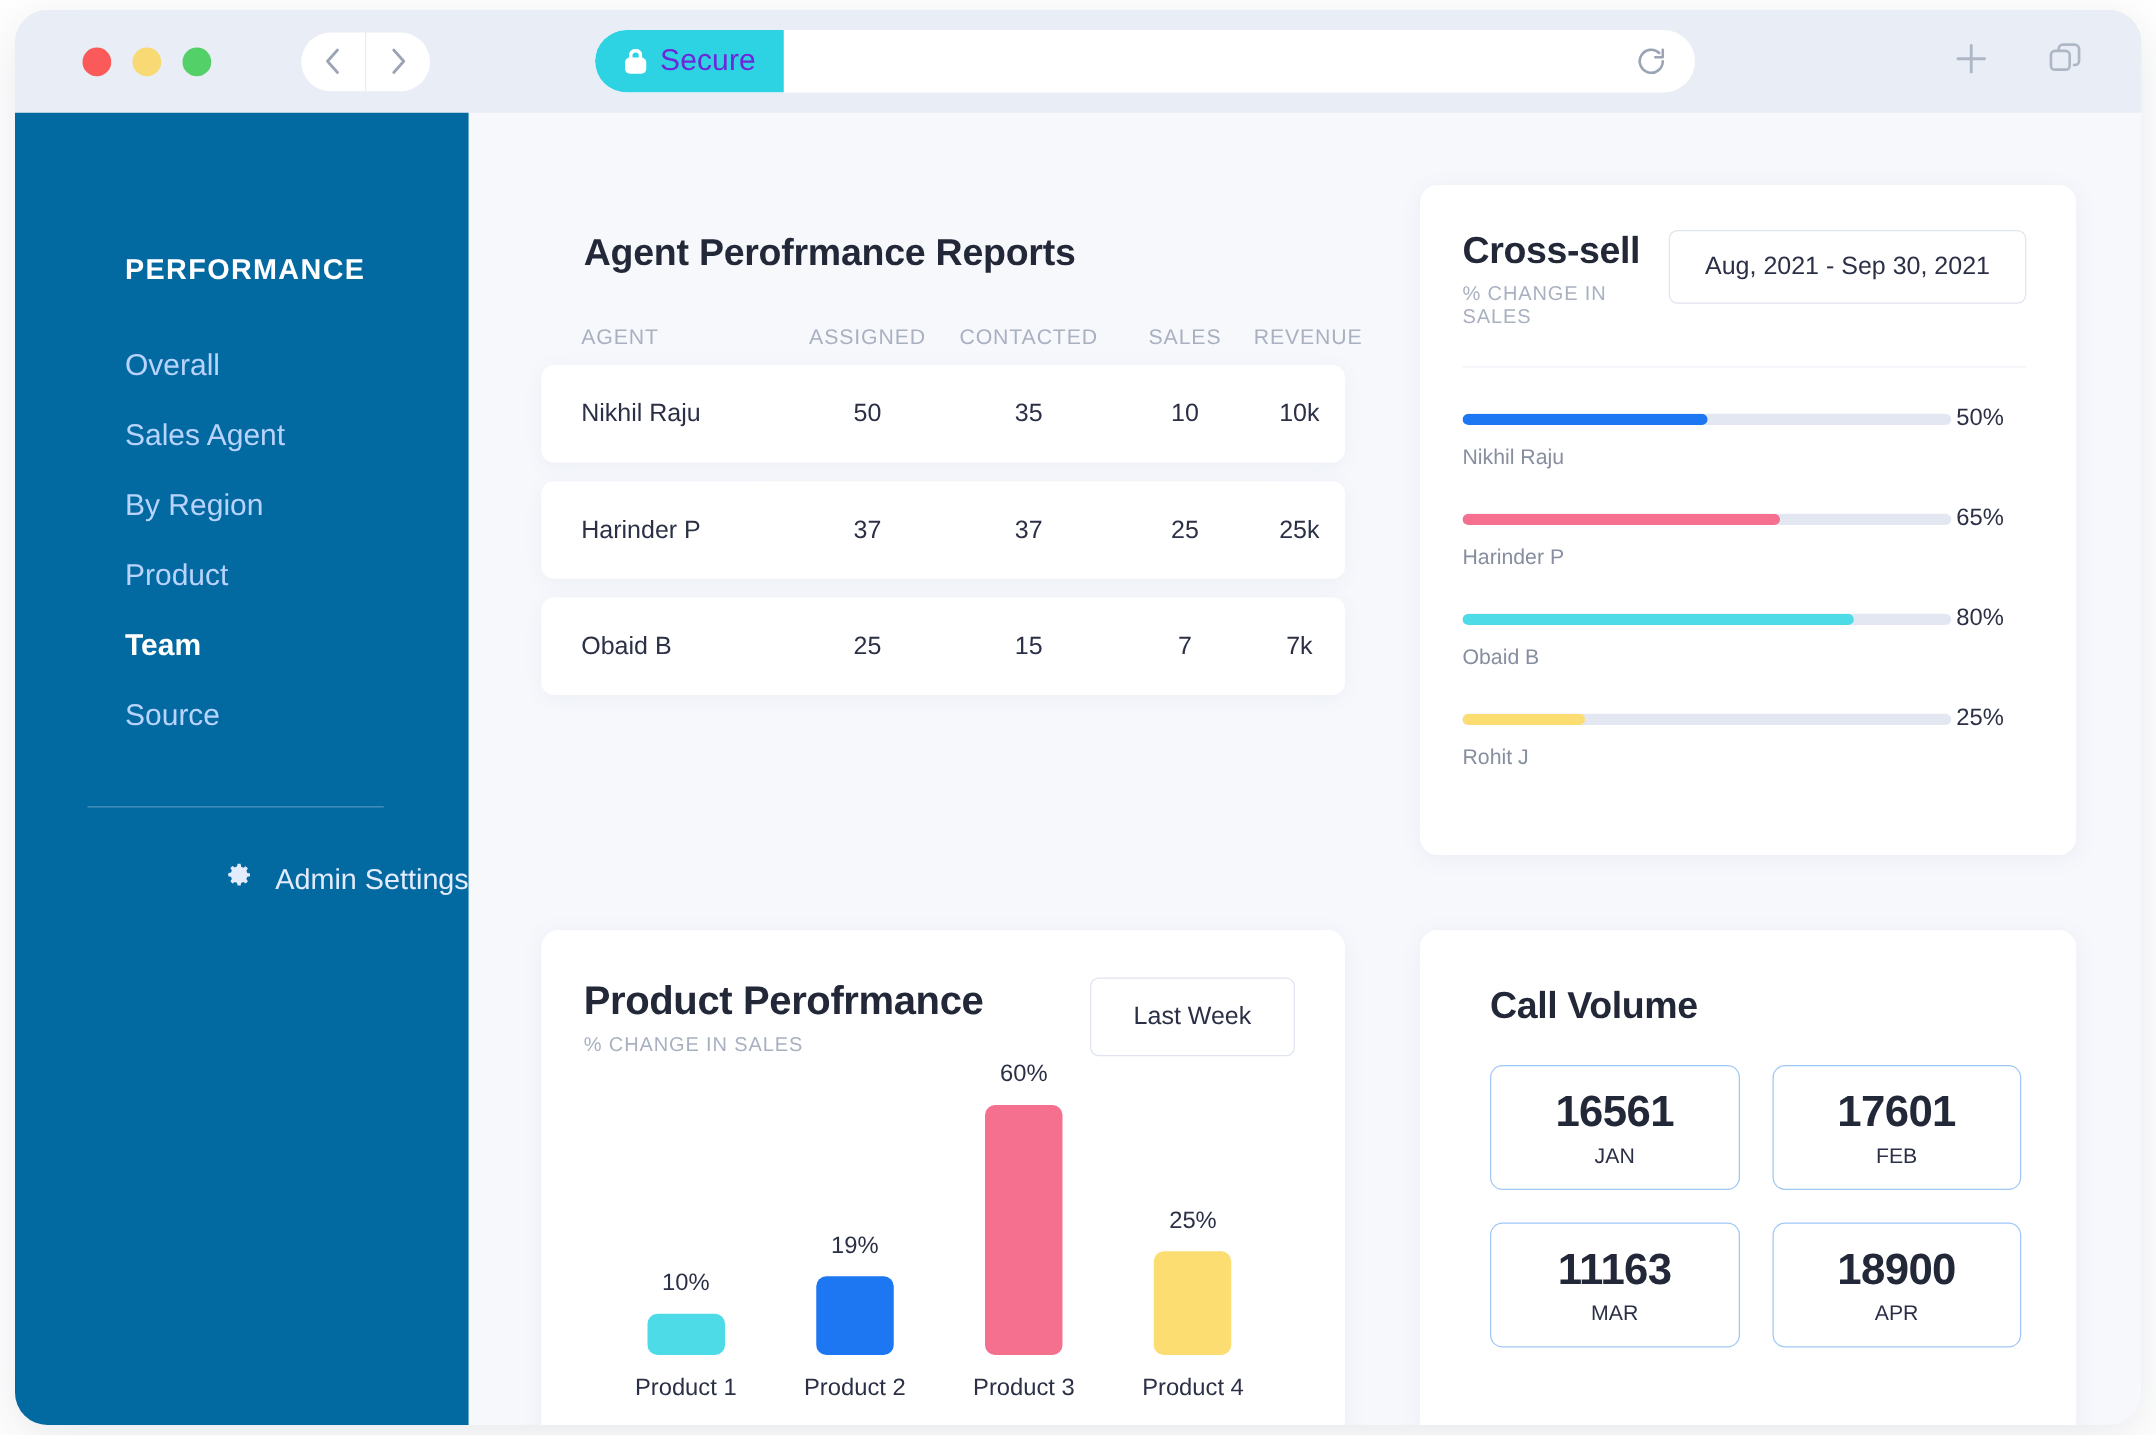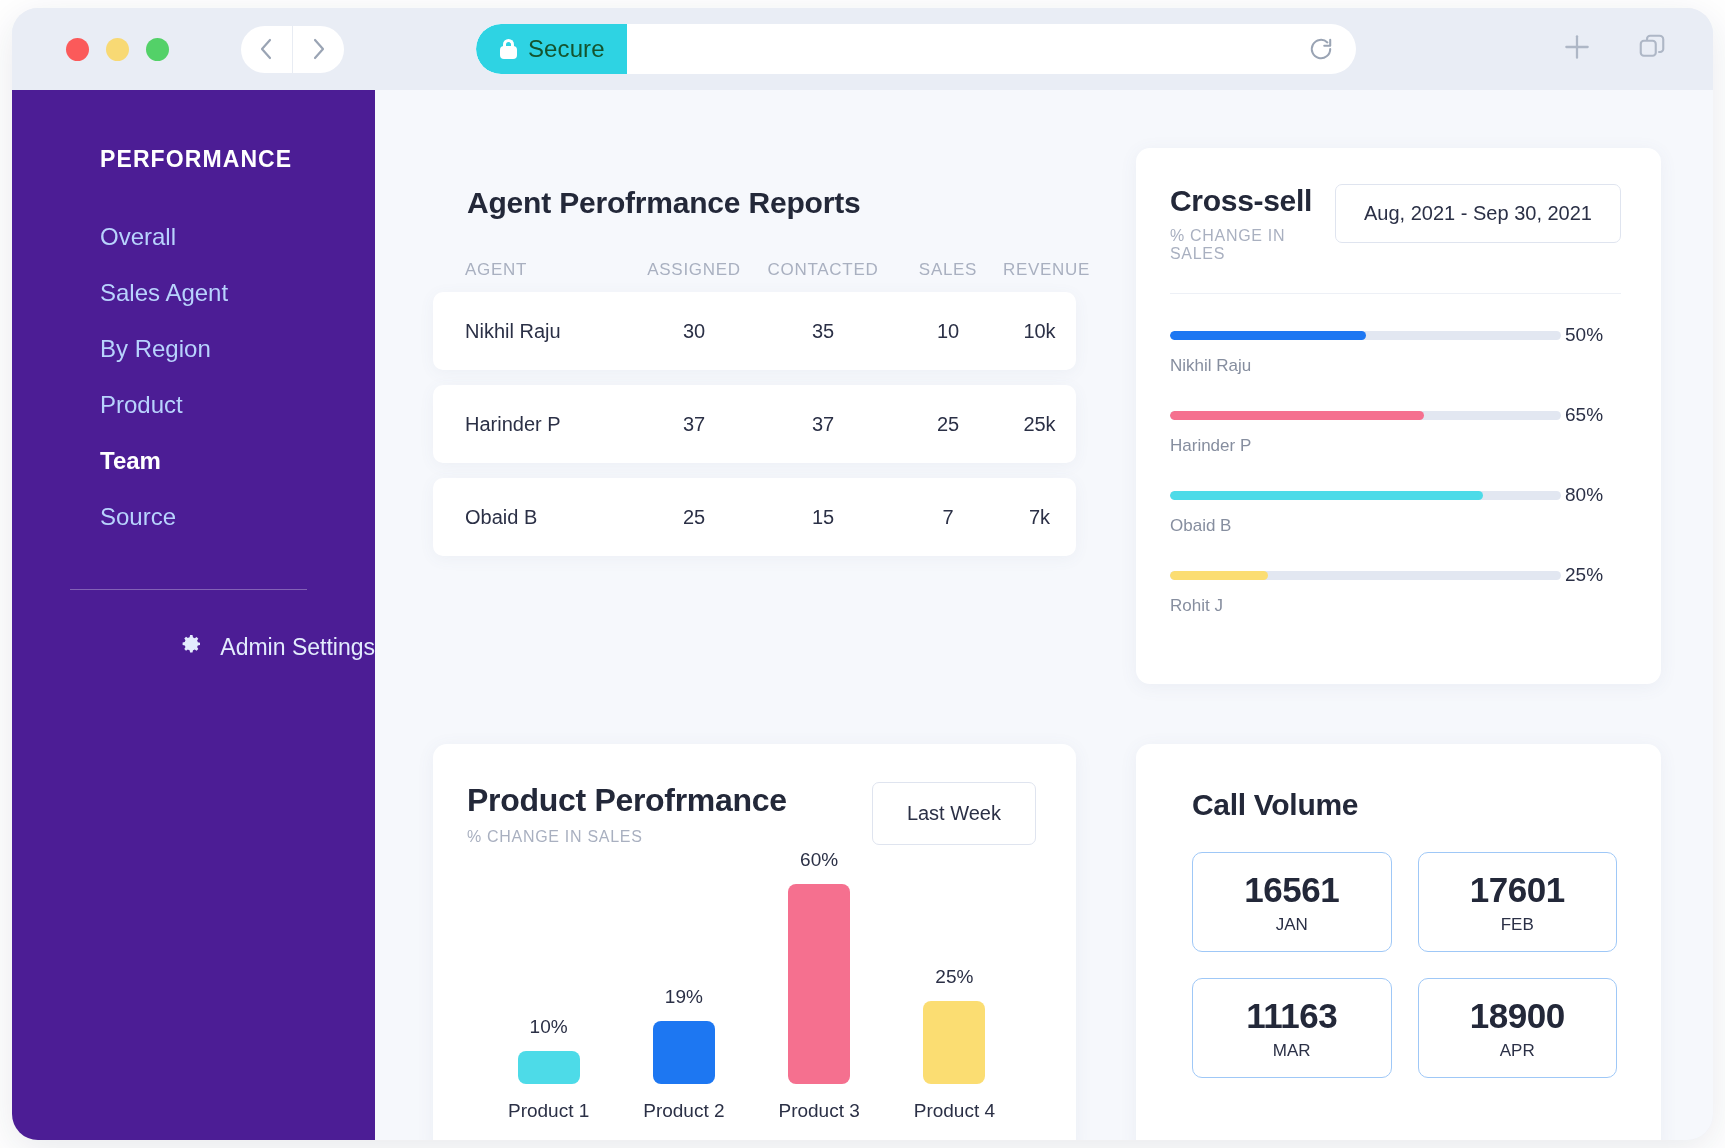--- a/index.html
+++ b/index.html
@@ -67,21 +67,21 @@
     background: #ffffff;
     border-radius: 25px;
     display: flex;
     align-items: center;
     position: relative;
     overflow: hidden;
   }
   .secure {
     height: 50px;
     background: #2ed3e3;
-    color: #14532d;
+    color: #6d28d9;
     display: flex;
     align-items: center;
     gap: 11px;
     padding: 0 22px 0 24px;
     border-top-left-radius: 25px;
     border-bottom-left-radius: 25px;
     font-size: 24px;
     font-weight: 500;
     letter-spacing: .1px;
   }
@@ -121,22 +121,22 @@
 
   
   .body-wrap {
     display: flex;
     height: calc(100% - 82px);
   }
 
   
   .sidebar {
     width: 363px;
-    background: #4c1d95;
-    padding: 56px 0 0 0;
+    background: #0369a1;
+    padding: 112px 0 0 0;
     flex-shrink: 0;
   }
   .side-head {
     color: #ffffff;
     font-size: 23px;
     font-weight: 700;
     letter-spacing: 1.1px;
     padding: 0 0 0 88px;
     margin-bottom: 36px;
   }
@@ -384,21 +384,21 @@
         <div class="tbl-head">
           <span>AGENT</span>
           <span>ASSIGNED</span>
           <span>CONTACTED</span>
           <span>SALES</span>
           <span>REVENUE</span>
         </div>
 
         <div class="tbl-row">
           <span>Nikhil Raju</span>
-          <span>30</span>
+          <span>50</span>
           <span>35</span>
           <span>10</span>
           <span>10k</span>
         </div>
         <div class="tbl-row">
           <span>Harinder P</span>
           <span>37</span>
           <span>37</span>
           <span>25</span>
           <span>25k</span>

